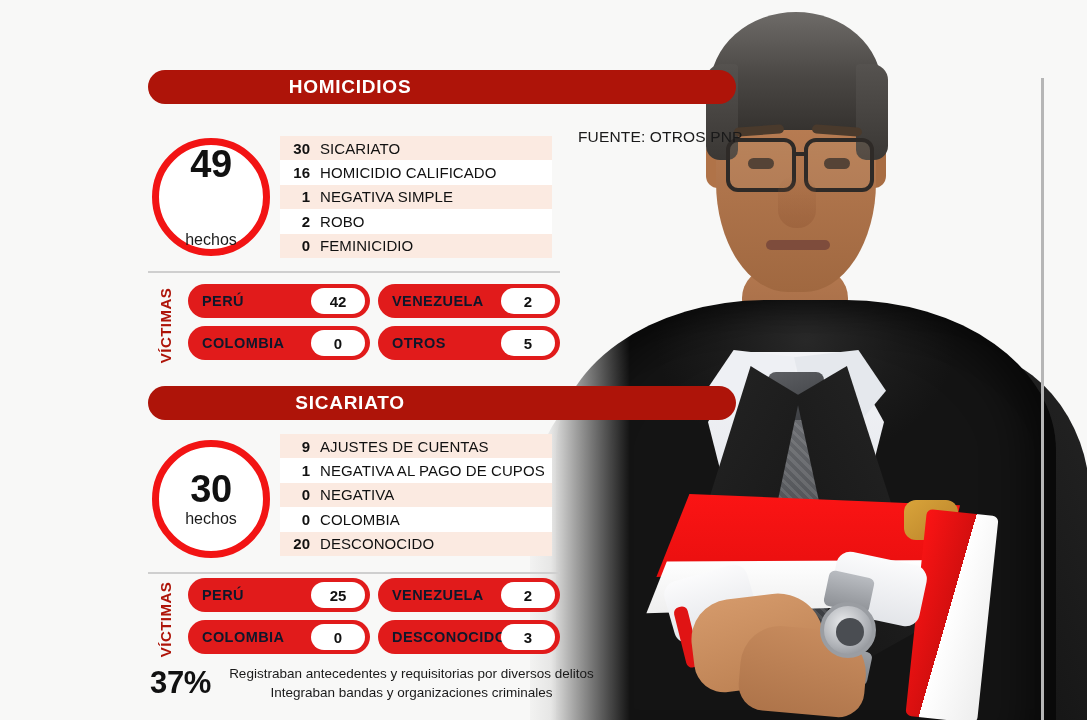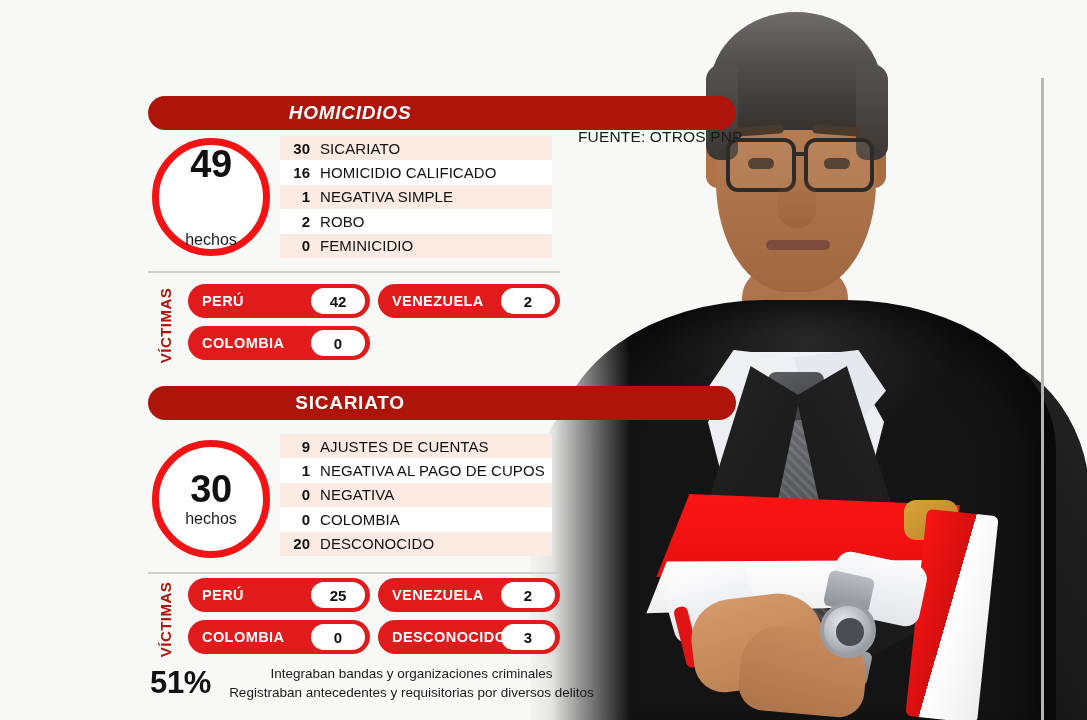--- a/index.html
+++ b/index.html
@@ -275,21 +275,21 @@
     position:absolute;
     left:0; top:0;
     width:404px; height:34px;
     line-height:34px;
     text-align:center;
     color:#ffffff;
     font-size:19px;
     font-weight:bold;
     letter-spacing:.04em;
   }
-  #bar-homicidios { top:96px;font-style:italic; }
+  #bar-homicidios { top:70px; }
   #bar-sicariato  { top:386px; }
 
   
   .source {
     position:absolute;
     left:578px; top:128px;
     font-size:15.5px;
     color:#1a1a1a;
     letter-spacing:.01em;
     z-index:8;
@@ -403,21 +403,21 @@
     position:relative;
     height:34px;
     background:#e11b1b;
     border-radius:17px;
     display:flex;
     align-items:center;
     padding-left:14px;
     padding-right:6px;
   }
   .pill-label {
-    color:#ffffff;
+    color:#0f172a;
     font-size:14.5px;
     font-weight:bold;
     letter-spacing:.03em;
     white-space:nowrap;
     text-align:right;
   }
   .pill-value {
     position:absolute;
     right:5px; top:4px;
     min-width:54px; height:26px;
@@ -555,20 +555,24 @@
           <span class="pill-value">42</span>
         </div>
         <div class="pill">
           <span class="pill-label">VENEZUELA</span>
           <span class="pill-value">2</span>
         </div>
         <div class="pill">
           <span class="pill-label">COLOMBIA</span>
           <span class="pill-value">0</span>
         </div>
+        <div class="pill">
+          <span class="pill-label">OTROS</span>
+          <span class="pill-value">5</span>
+        </div>
       </div>
     </div>
 
     <div class="bar" id="bar-sicariato">
       <div class="bar-label">SICARIATO</div>
     </div>
 
     <div class="circle" id="circle-sicariato">
       <div class="circle-number">30</div>
       <div class="circle-caption">hechos</div>
@@ -617,21 +621,21 @@
           <span class="pill-value">0</span>
         </div>
         <div class="pill">
           <span class="pill-label">DESCONOCIDO</span>
           <span class="pill-value">3</span>
         </div>
       </div>
     </div>
 
     <div class="footer">
-      <div class="footer-pct">51%</div>
+      <div class="footer-pct">37%</div>
       <div class="footer-lines">
+        <div>Registraban antecedentes y requisitorias por diversos delitos</div>
         <div>Integraban bandas y organizaciones criminales</div>
-        <div>Registraban antecedentes y requisitorias por diversos delitos</div>
       </div>
     </div>
 
   </div>
 </div>
 
 </body></html>

